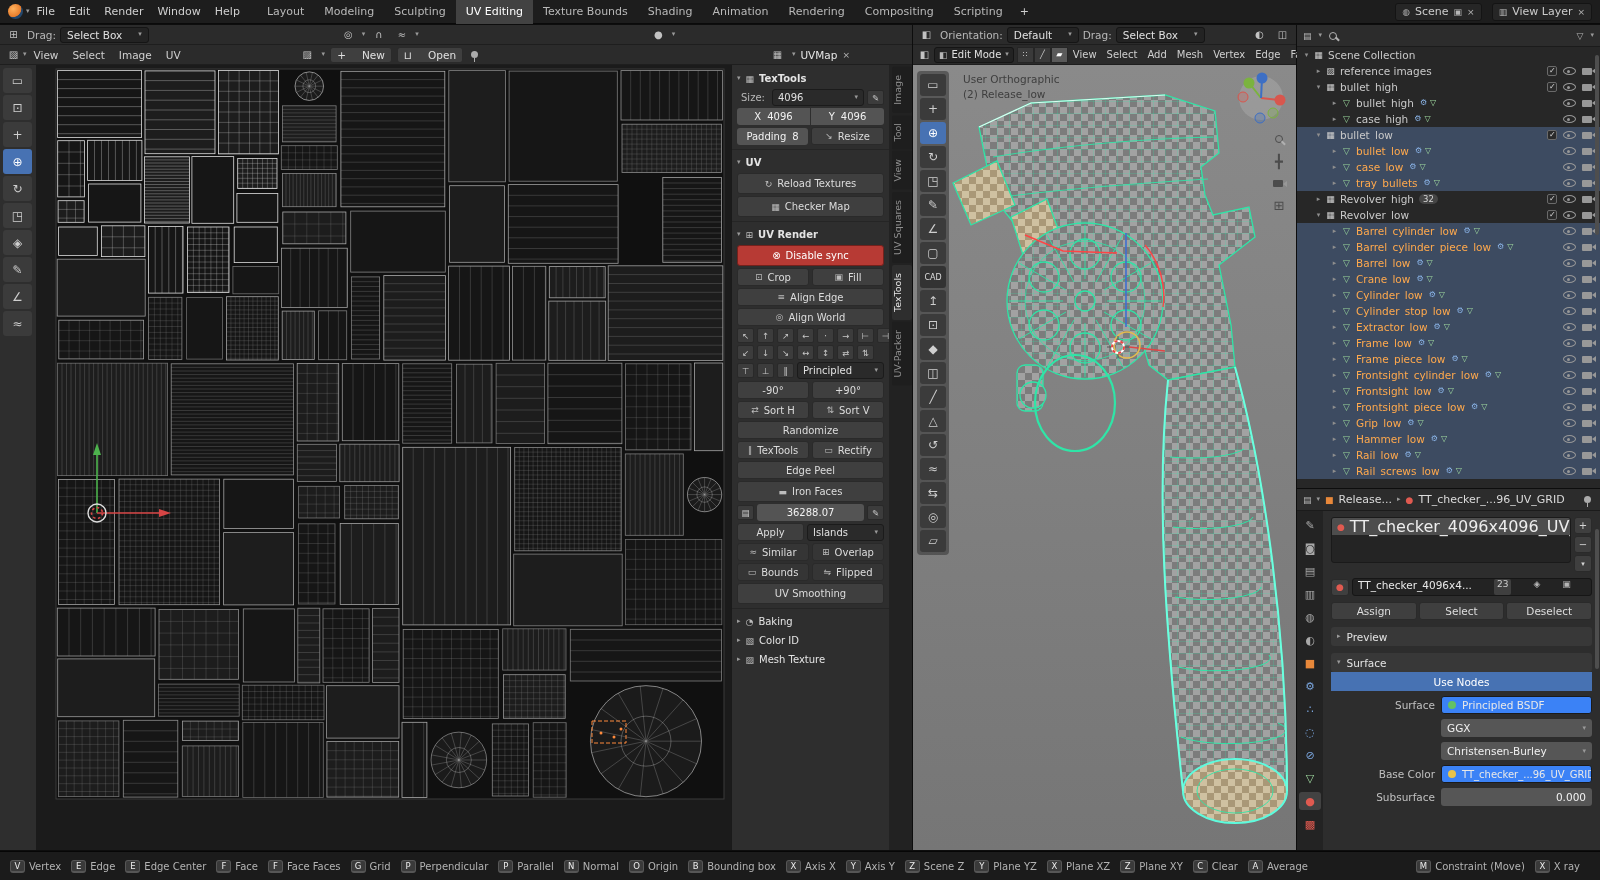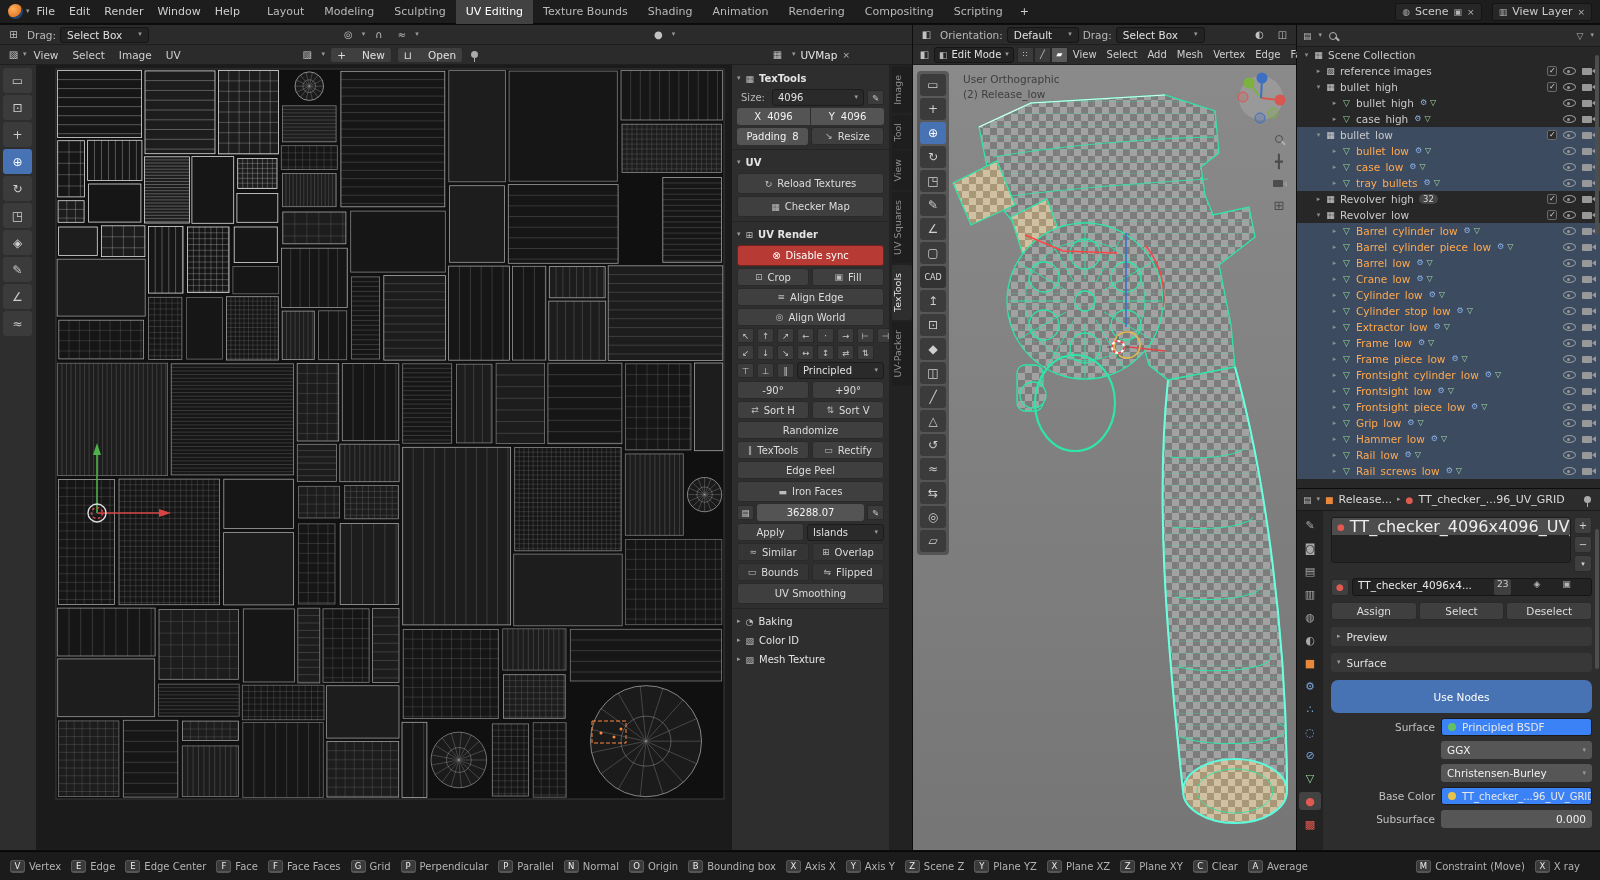--- a/index.html
+++ b/index.html
@@ -111,21 +111,21 @@
 .slotlist{background:#242424;border:1px solid #1a1a1a;border-radius:3px;height:46px;overflow:hidden}
 .slotrow{height:17px;display:flex;align-items:center;gap:5px;padding:0 5px;color:#ededed;background:#4d4d4d;white-space:nowrap}
 .slotops{display:flex;flex-direction:column;gap:2px;margin-left:3px}
 .sbtn{width:18px;height:17px;background:#3f3f3f;border:1px solid #2a2a2a;border-radius:3px;display:flex;align-items:center;justify-content:center;color:#d5d5d5;font-size:10px}
 .dbrow{display:flex;align-items:center;gap:3px;margin-top:6px}
 .dbname{flex:1;height:18px;background:#232323;border:1px solid #161616;border-radius:3px;display:flex;gap:22px;padding:0 5px;color:#e8e8e8;white-space:nowrap;overflow:hidden}
 .badge{background:#3f3f3f;border-radius:2px;padding:0 3px;font-size:9px;color:#cfcfcf;margin-left:auto}
 .btnrow{display:flex;gap:2px;margin-top:6px}
 .pbtn{flex:1;height:18px;background:#3f3f3f;border:1px solid #2a2a2a;border-radius:3px;display:flex;align-items:center;justify-content:center;color:#dedede}
 .sect{height:19px;background:#383838;border-radius:3px;display:flex;align-items:center;gap:6px;padding:0 6px;margin-top:7px;color:#e3e3e3}
-.bluebtn{height:33px;background:var(--accent);border-radius:7px;display:flex;align-items:center;justify-content:center;color:#fff;margin-top:8px}
+.bluebtn{height:19px;background:var(--accent);border-radius:0;display:flex;align-items:center;justify-content:center;color:#fff;margin-top:0}
 .prow{display:flex;align-items:center;margin-top:5px;gap:6px}
 .plabel{width:104px;text-align:right;color:#c0c0c0;flex:none;white-space:nowrap}
 .pval{flex:1;height:18px;border-radius:3px;display:flex;align-items:center;gap:6px;padding:0 6px;white-space:nowrap;overflow:hidden}
 .pval.dark{background:#3b82f6;border:1px solid #1b1b1b;color:#e8e8e8}
 .pval.light{background:#565656;color:#f0f0f0;justify-content:space-between}
 .pval.slider{background:#565656;color:#f2f2f2;justify-content:flex-end}
 .dot{width:8px;height:8px;border-radius:50%;flex:none}
 
 
 #statusbar{position:absolute;left:0;top:851px;width:1600px;height:29px;background:#1b1b1b;border-top:1px solid #060606;display:flex;align-items:center;padding:0 10px;font-size:10px;color:#b3b3b3;overflow:hidden}

